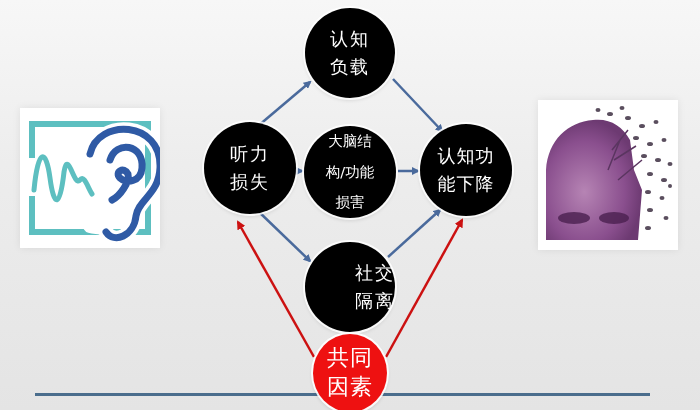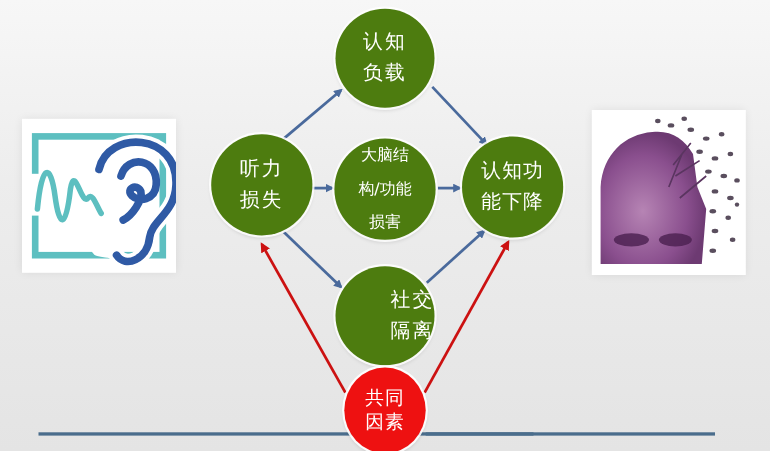--- a/index.html
+++ b/index.html
@@ -8,26 +8,26 @@
     background: linear-gradient(180deg, #f7f7f7 0%, #ededed 40%, #e4e4e4 100%);
     font-family: "DejaVu Sans", sans-serif;
   }
   #canvas { position: absolute; left: 0; top: 0; width: 700px; height: 410px; }
   .node {
     position: absolute; border-radius: 50%;
     display: flex; flex-direction: column; align-items: center; justify-content: center;
     color: #ffffff; text-align: center;
     box-shadow: 0 0 0 2px rgba(255,255,255,0.85), 0 2px 4px rgba(0,0,0,0.15);
   }
-  .node.blue { background: #4d7c0f; }
+  .node.blue { background: #000000; }
   .node.red { background: #ee1111; box-shadow: 0 0 0 2px rgba(255,255,255,0.9), 0 2px 4px rgba(0,0,0,0.2); }
   .node .line { display: block; line-height: 1.55; }
   .big { font-size: 18px; letter-spacing: 2px; }
   .small { font-size: 14.5px; line-height: 1.3 !important; }
-  .redtxt { font-size: 17px; letter-spacing: 1px; }
+  .redtxt { font-size: 22px; letter-spacing: 1px; }
   .photo {
     position: absolute; background: #ffffff;
     box-shadow: 0 0 8px rgba(0,0,0,0.08);
   }
   .baseline { position: absolute; height: 3px; background: #4a6d8c; }
 </style>
 </head>
 <body>
 
 <div id="canvas">
@@ -108,21 +108,21 @@
           <ellipse cx="132" cy="86" rx="2" ry="2"></ellipse>
       </g>
     </svg>
   </div>
 
   <div class="node blue" style="left:305px; top:8px; width:90px; height:90px;">
     <span class="line big">认知</span>
     <span class="line big">负载</span>
   </div>
 
-  <div class="node blue" style="left:192px; top:122px; width:92px; height:92px;">
+  <div class="node blue" style="left:204px; top:122px; width:92px; height:92px;">
     <span class="line big">听力</span>
     <span class="line big">损失</span>
   </div>
 
   <div class="node blue" style="left:304px; top:126px; width:92px; height:92px;gap:12px;">
     <span class="line small">大脑结</span>
     <span class="line small">构/功能</span>
     <span class="line small">损害</span>
   </div>
 

